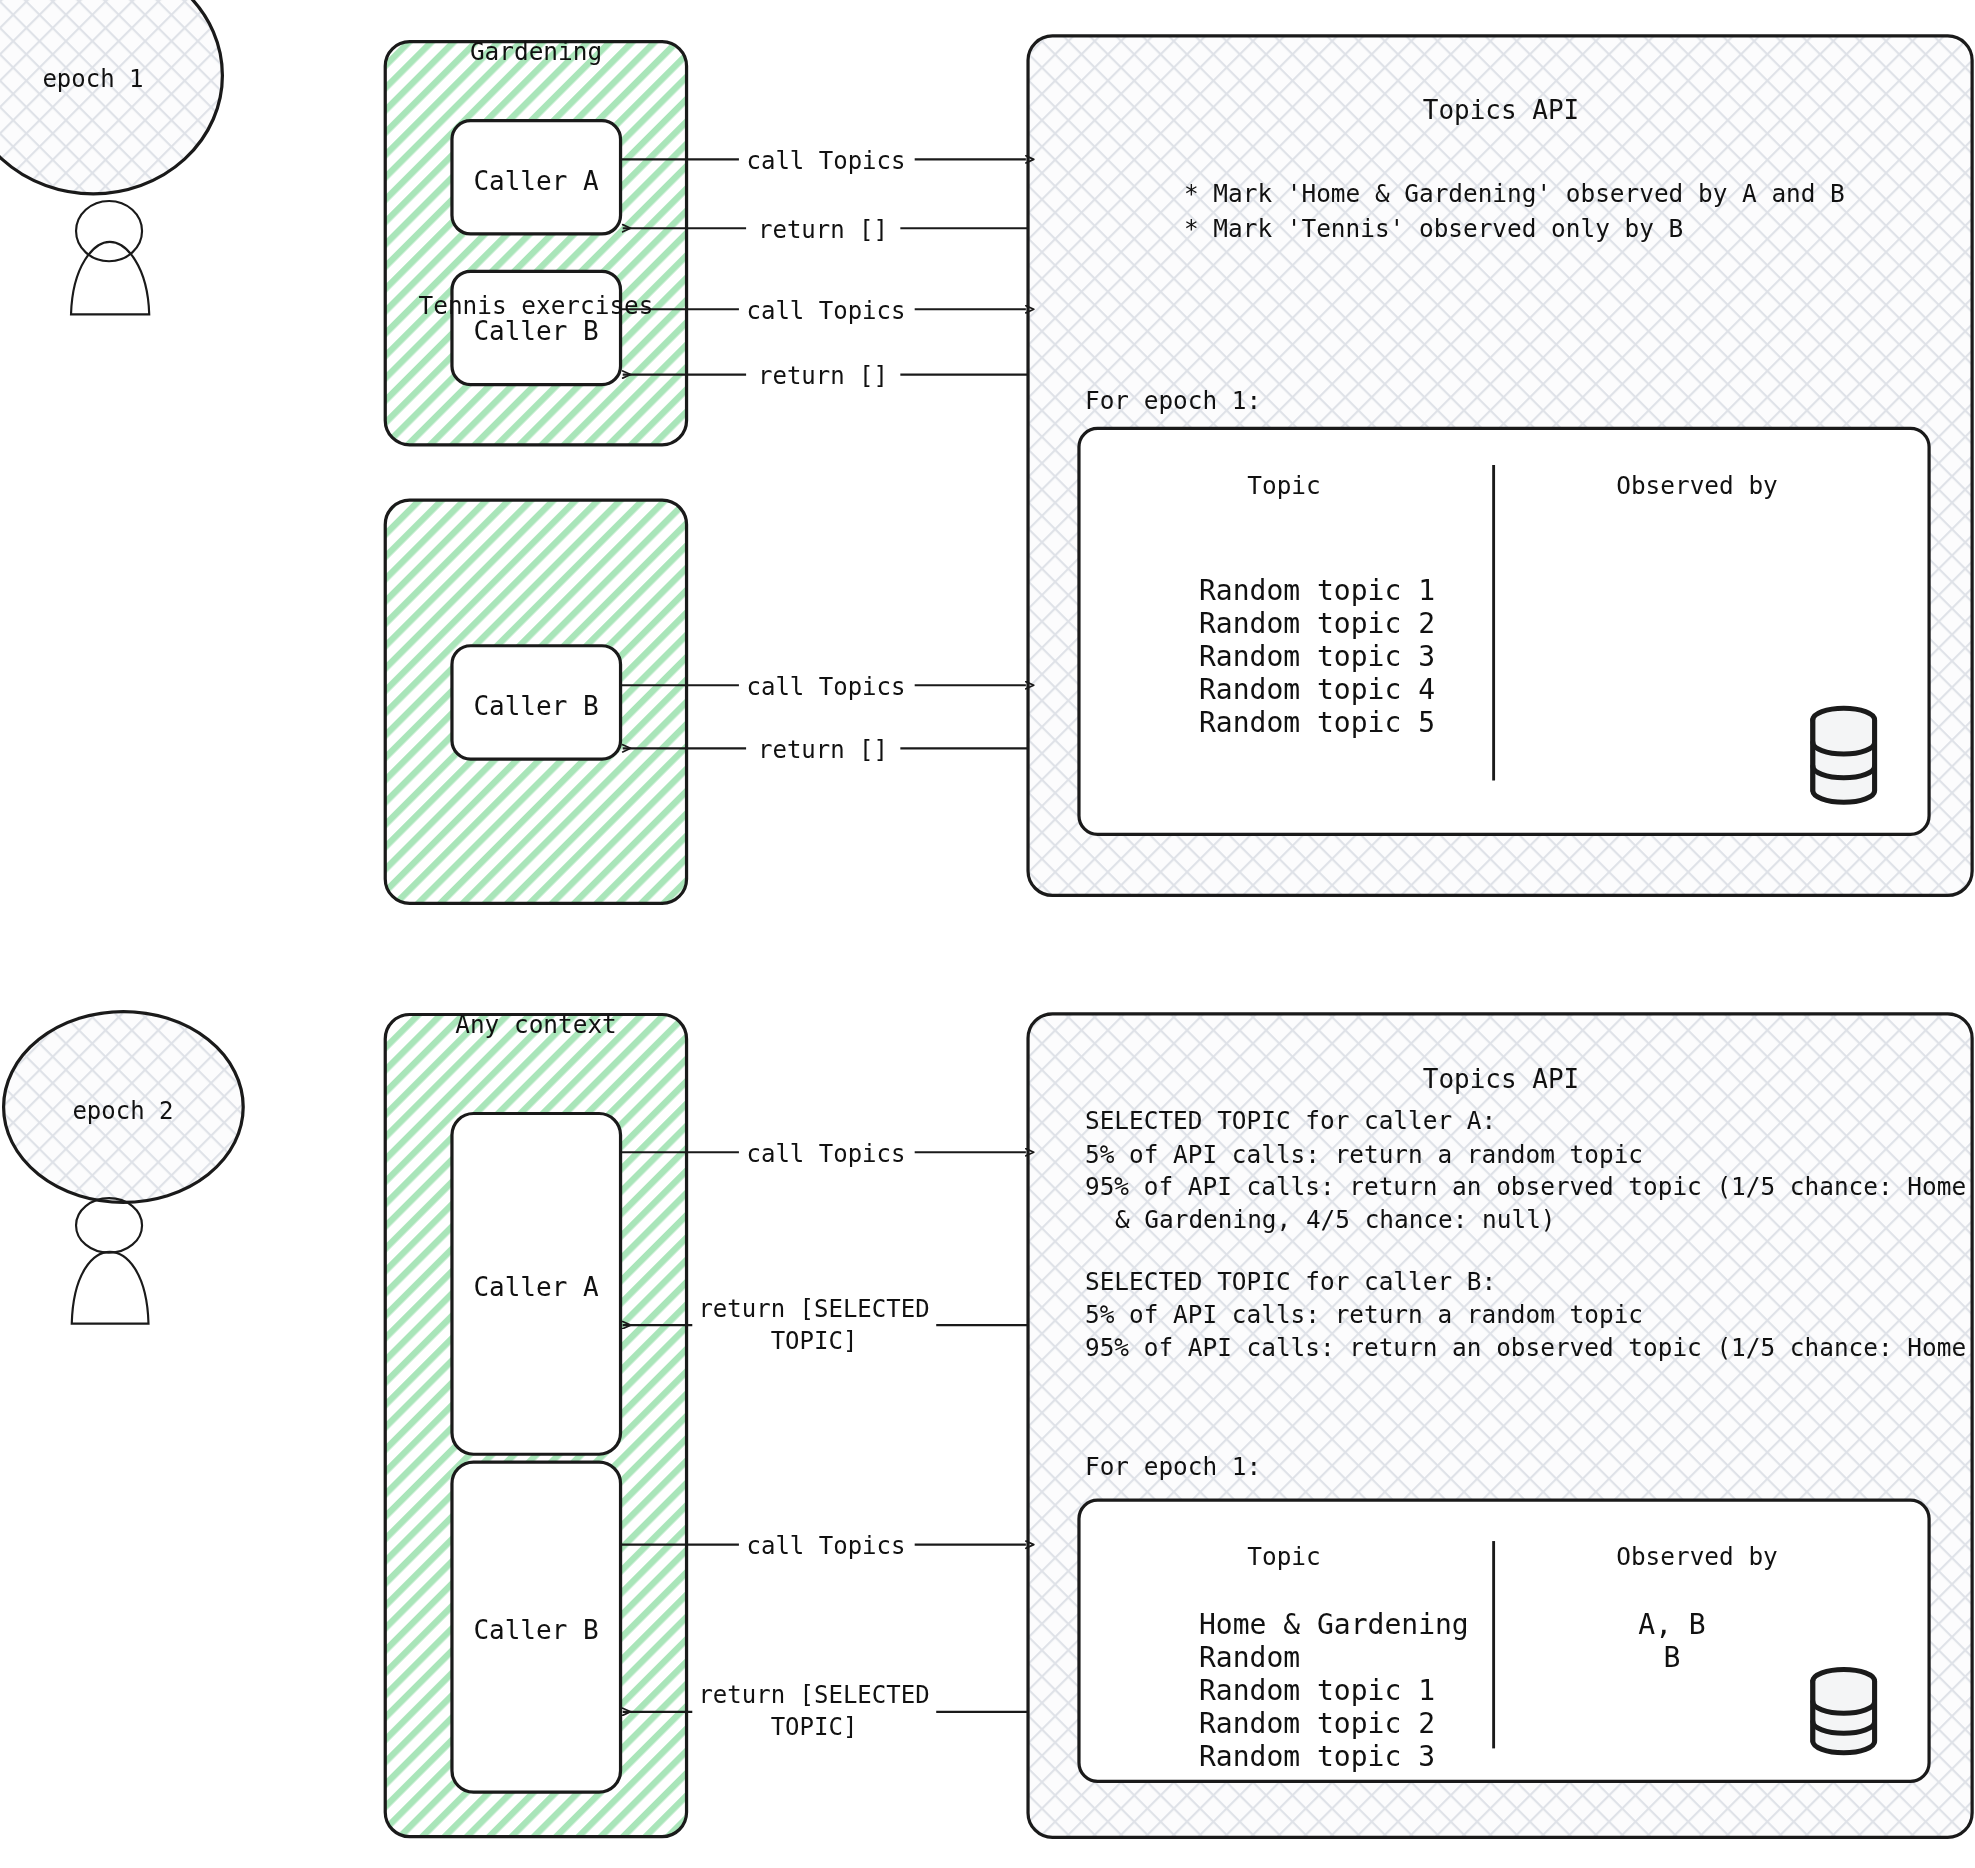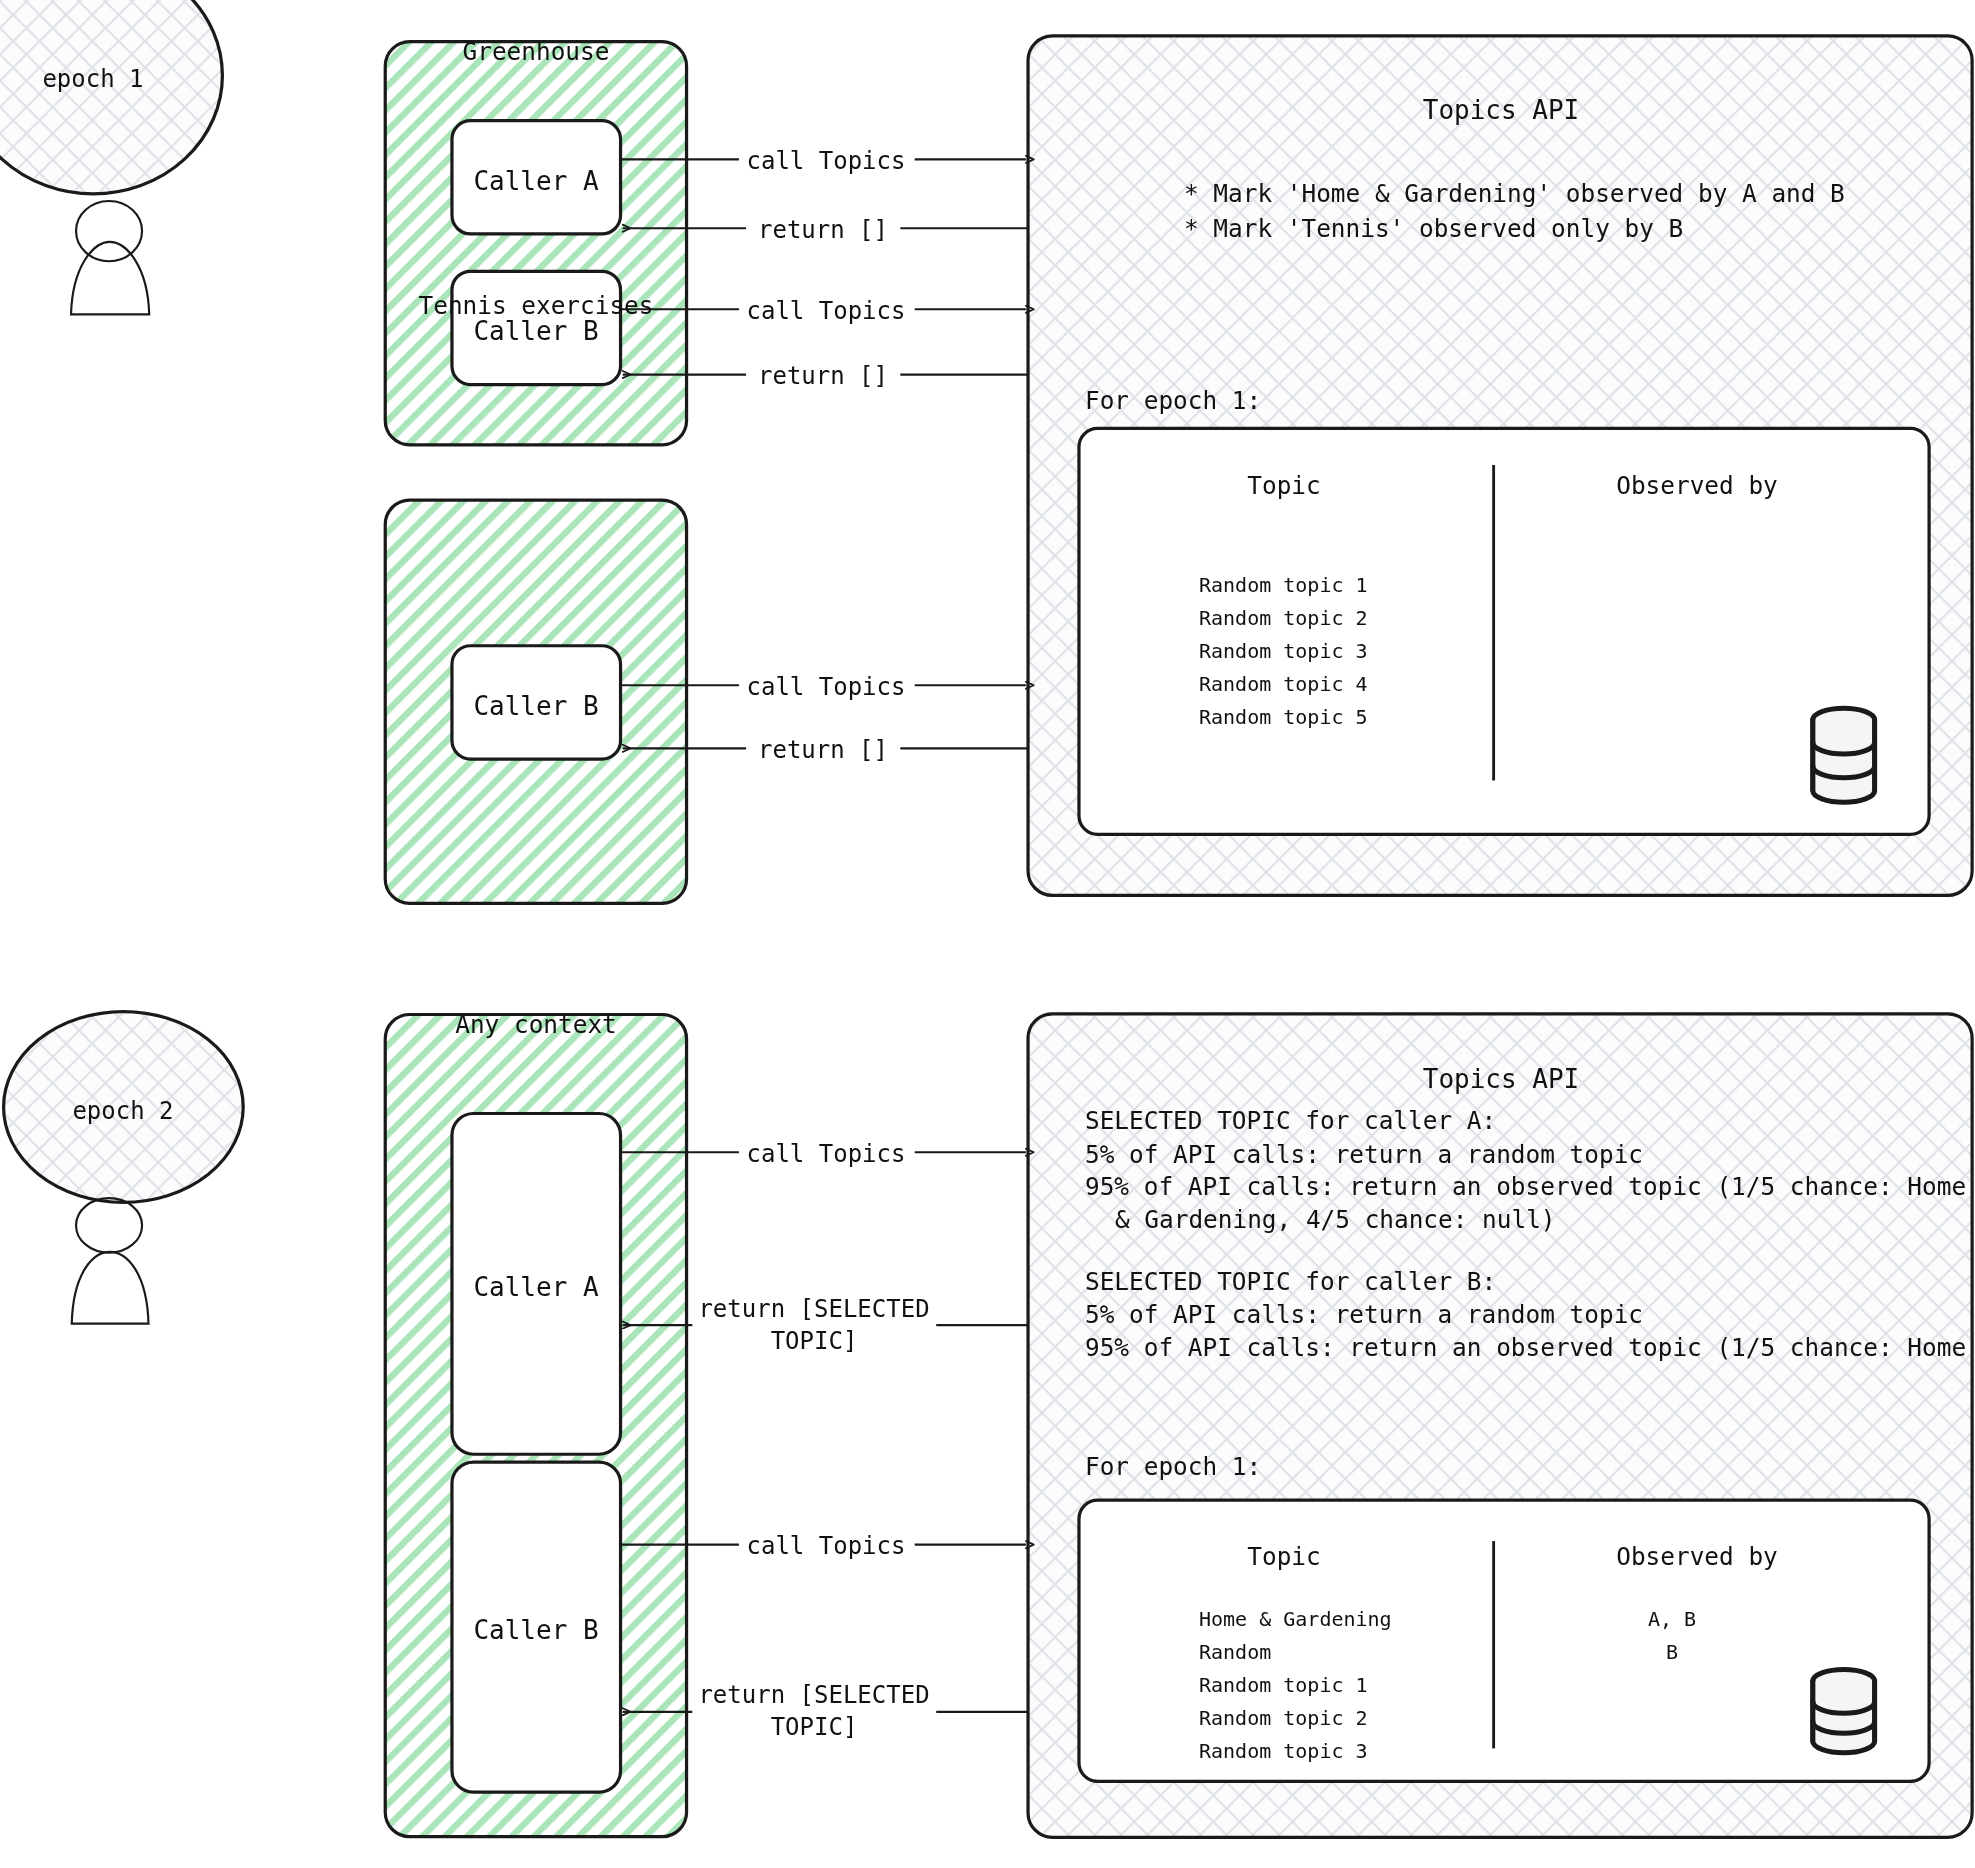--- a/index.html
+++ b/index.html
@@ -34,21 +34,21 @@
     letter-spacing: 0px;
   }
   .center { text-align: center; transform: translateX(-50%); }
   .f-epoch   { font-size: 24px; }
   .f-group   { font-size: 24.4px; }
   .f-caller  { font-size: 26px; }
   .f-title   { font-size: 26px; }
   .f-body    { font-size: 24.4px; }
   .f-arrow   { font-size: 24px; }
   .f-thead   { font-size: 24.4px; }
-  .f-cell    { font-size: 20px; }
+  .f-cell    { font-size: 28px; }
 </style>
 </head>
 <body>
 
 <div class="canvas">
 
 <svg class="diagram" viewBox="0 0 2753 2605">
   <defs>
 
     <pattern id="greenHatch" width="22" height="22" patternUnits="userSpaceOnUse" patternTransform="rotate(45)">
@@ -173,21 +173,21 @@
   </g>
 
   <rect x="1030" y="1582" width="245" height="48" fill="#ffffff"></rect>
   <rect x="965" y="1800" width="340" height="100" fill="#ffffff"></rect>
   <rect x="1030" y="2129" width="245" height="48" fill="#ffffff"></rect>
   <rect x="965" y="2338" width="340" height="100" fill="#ffffff"></rect>
 </svg>
 
 <div class="lbl f-epoch center" style="left:93px; top:63px;">epoch 1</div>
 
-<div class="lbl f-group center" style="left:536px; top:36px;">Greenhouse</div>
+<div class="lbl f-group center" style="left:536px; top:36px;">Gardening</div>
 <div class="lbl f-caller center" style="left:536px; top:164px;">Caller A</div>
 <div class="lbl f-caller center" style="left:536px; top:314px;">Caller B</div>
 
 <div class="lbl f-group center" style="left:536px; top:290px;">Tennis exercises</div>
 <div class="lbl f-caller center" style="left:536px; top:689px;">Caller B</div>
 
 <div class="lbl f-arrow center" style="left:826px; top:145px;">call Topics</div>
 <div class="lbl f-arrow center" style="left:823px; top:214px;">return []</div>
 <div class="lbl f-arrow center" style="left:826px; top:295px;">call Topics</div>
 <div class="lbl f-arrow center" style="left:823px; top:360px;">return []</div>

